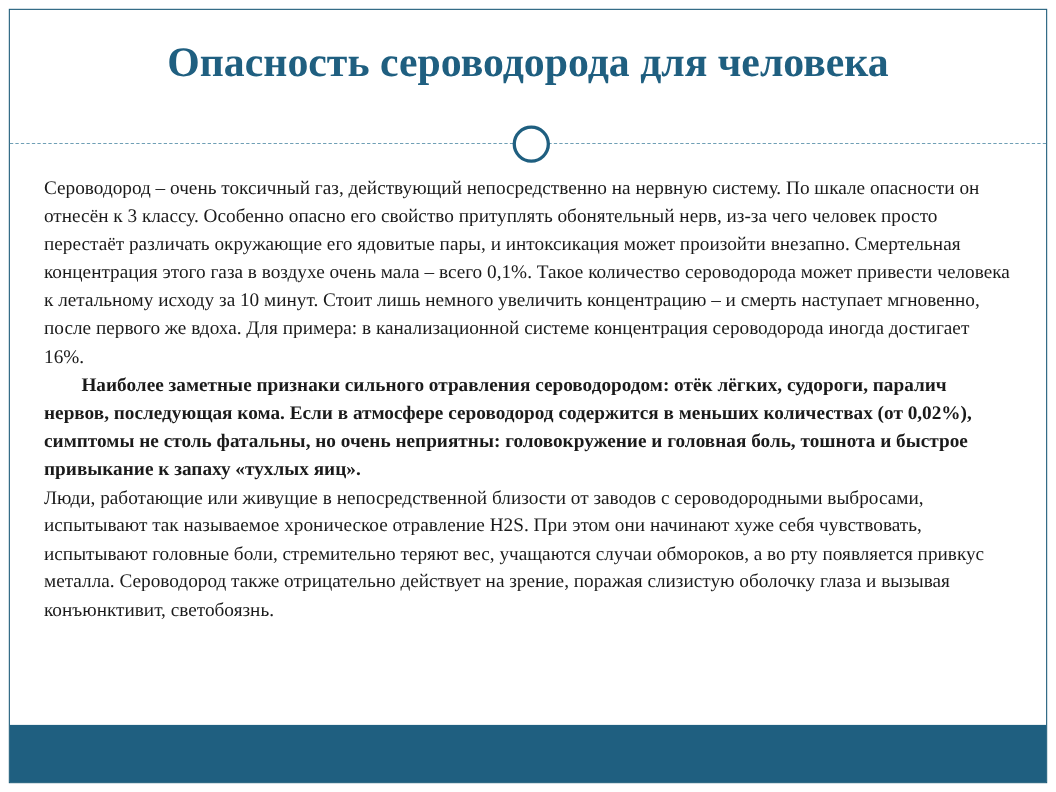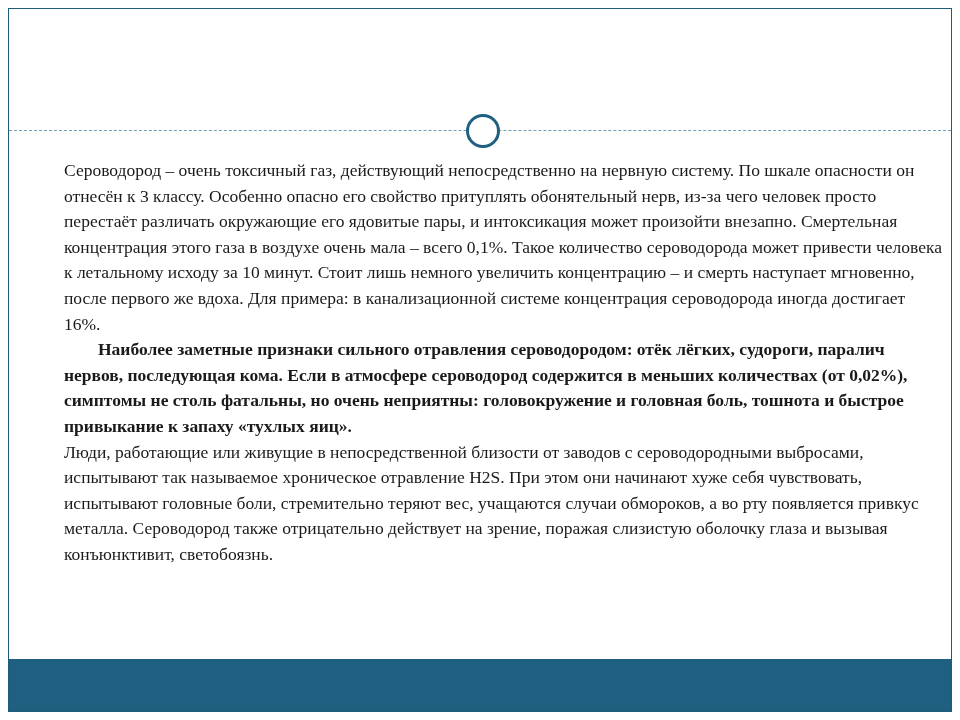--- a/index.html
+++ b/index.html
@@ -76,37 +76,37 @@
   .body-text {
     position: absolute;
     left: 40px;
     top: 158px;
     width: 880px;
     font-family: "Liberation Serif", serif;
     font-size: 17.5px;
     line-height: 25.6px;
     color: #1a1a1a;
     text-align: left;
-    margin-left: 24px;
   }
   .body-text p {
     margin: 0 0 0 0;
   }
   .indent {
     text-indent: 34px;
     font-weight: bold;
   }
 </style>
 </head>
 <body>
 
 <div class="slide">
 
   <div class="frame"></div>
 
+  <div class="title">Опасность сероводорода для человека</div>
 
   <div class="divider"></div>
   <div class="divider-circle"></div>
 
   <div class="body-text">
     <p>Сероводород – очень токсичный газ, действующий непосредственно на нервную систему. По шкале опасности он отнесён к 3 классу. Особенно опасно его свойство притуплять обонятельный нерв, из-за чего человек просто перестаёт различать окружающие его ядовитые пары, и интоксикация может произойти внезапно. Смертельная концентрация этого газа в воздухе очень мала – всего 0,1%. Такое количество сероводорода может привести человека к летальному исходу за 10 минут. Стоит лишь немного увеличить концентрацию – и смерть наступает мгновенно, после первого же вдоха. Для примера: в канализационной системе концентрация сероводорода иногда достигает 16%.</p>
     <p class="indent">Наиболее заметные признаки сильного отравления сероводородом: отёк лёгких, судороги, паралич нервов, последующая кома. Если в атмосфере сероводород содержится в меньших количествах (от 0,02%), симптомы не столь фатальны, но очень неприятны:  головокружение и головная боль, тошнота и быстрое привыкание к запаху «тухлых яиц».</p>
     <p>Люди, работающие или живущие в непосредственной близости от заводов с сероводородными выбросами, испытывают так называемое хроническое отравление H2S. При этом они начинают хуже себя чувствовать, испытывают головные боли, стремительно теряют вес, учащаются случаи обмороков, а во рту появляется привкус металла. Сероводород также отрицательно действует на зрение, поражая слизистую оболочку глаза и вызывая конъюнктивит, светобоязнь.</p>
   </div>
 

